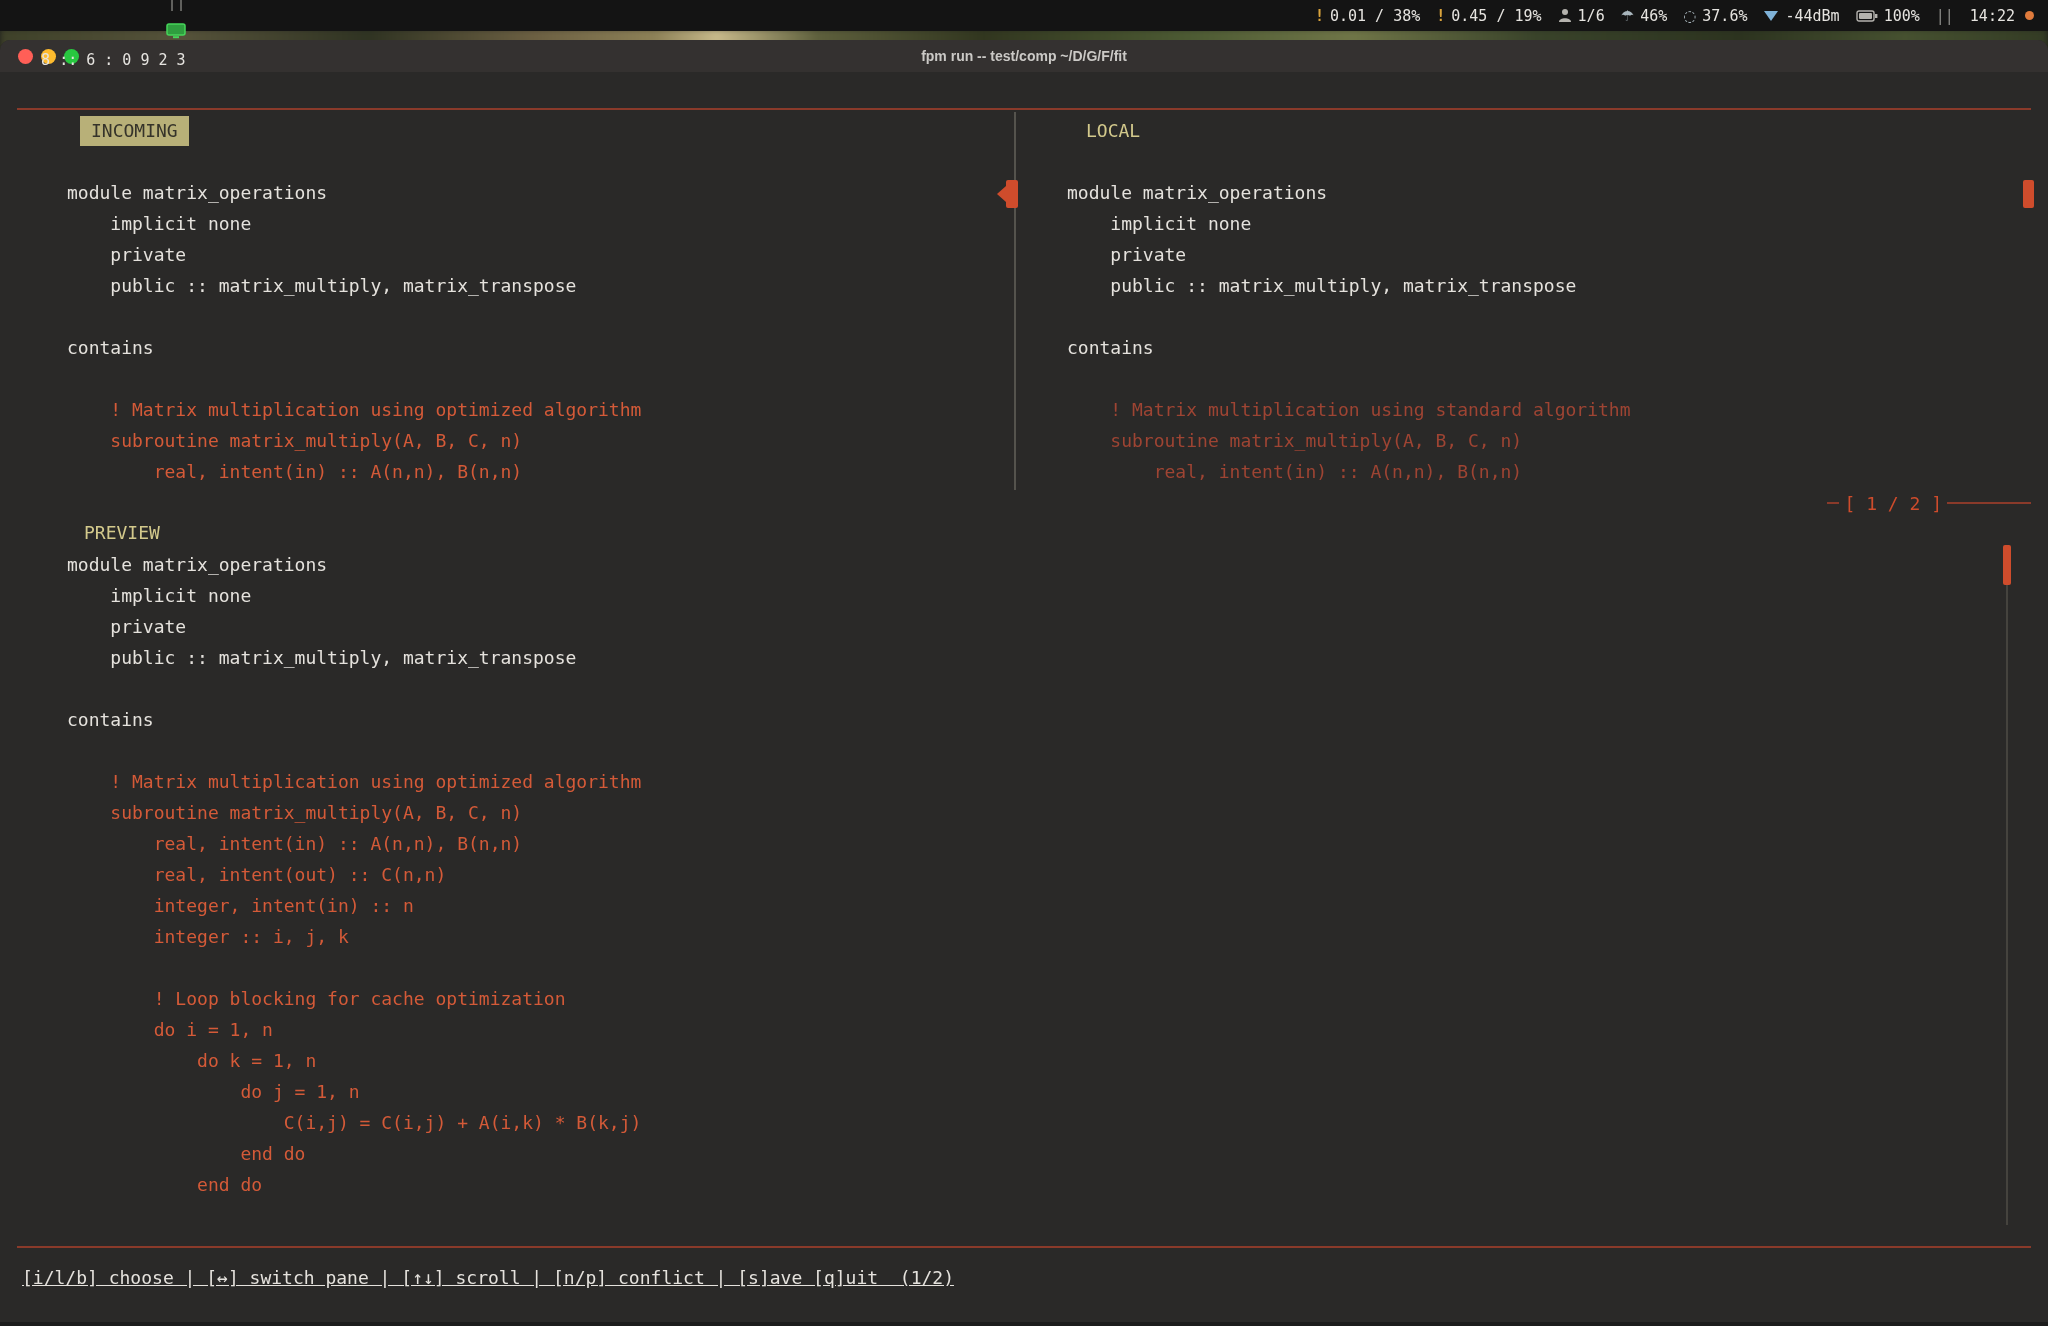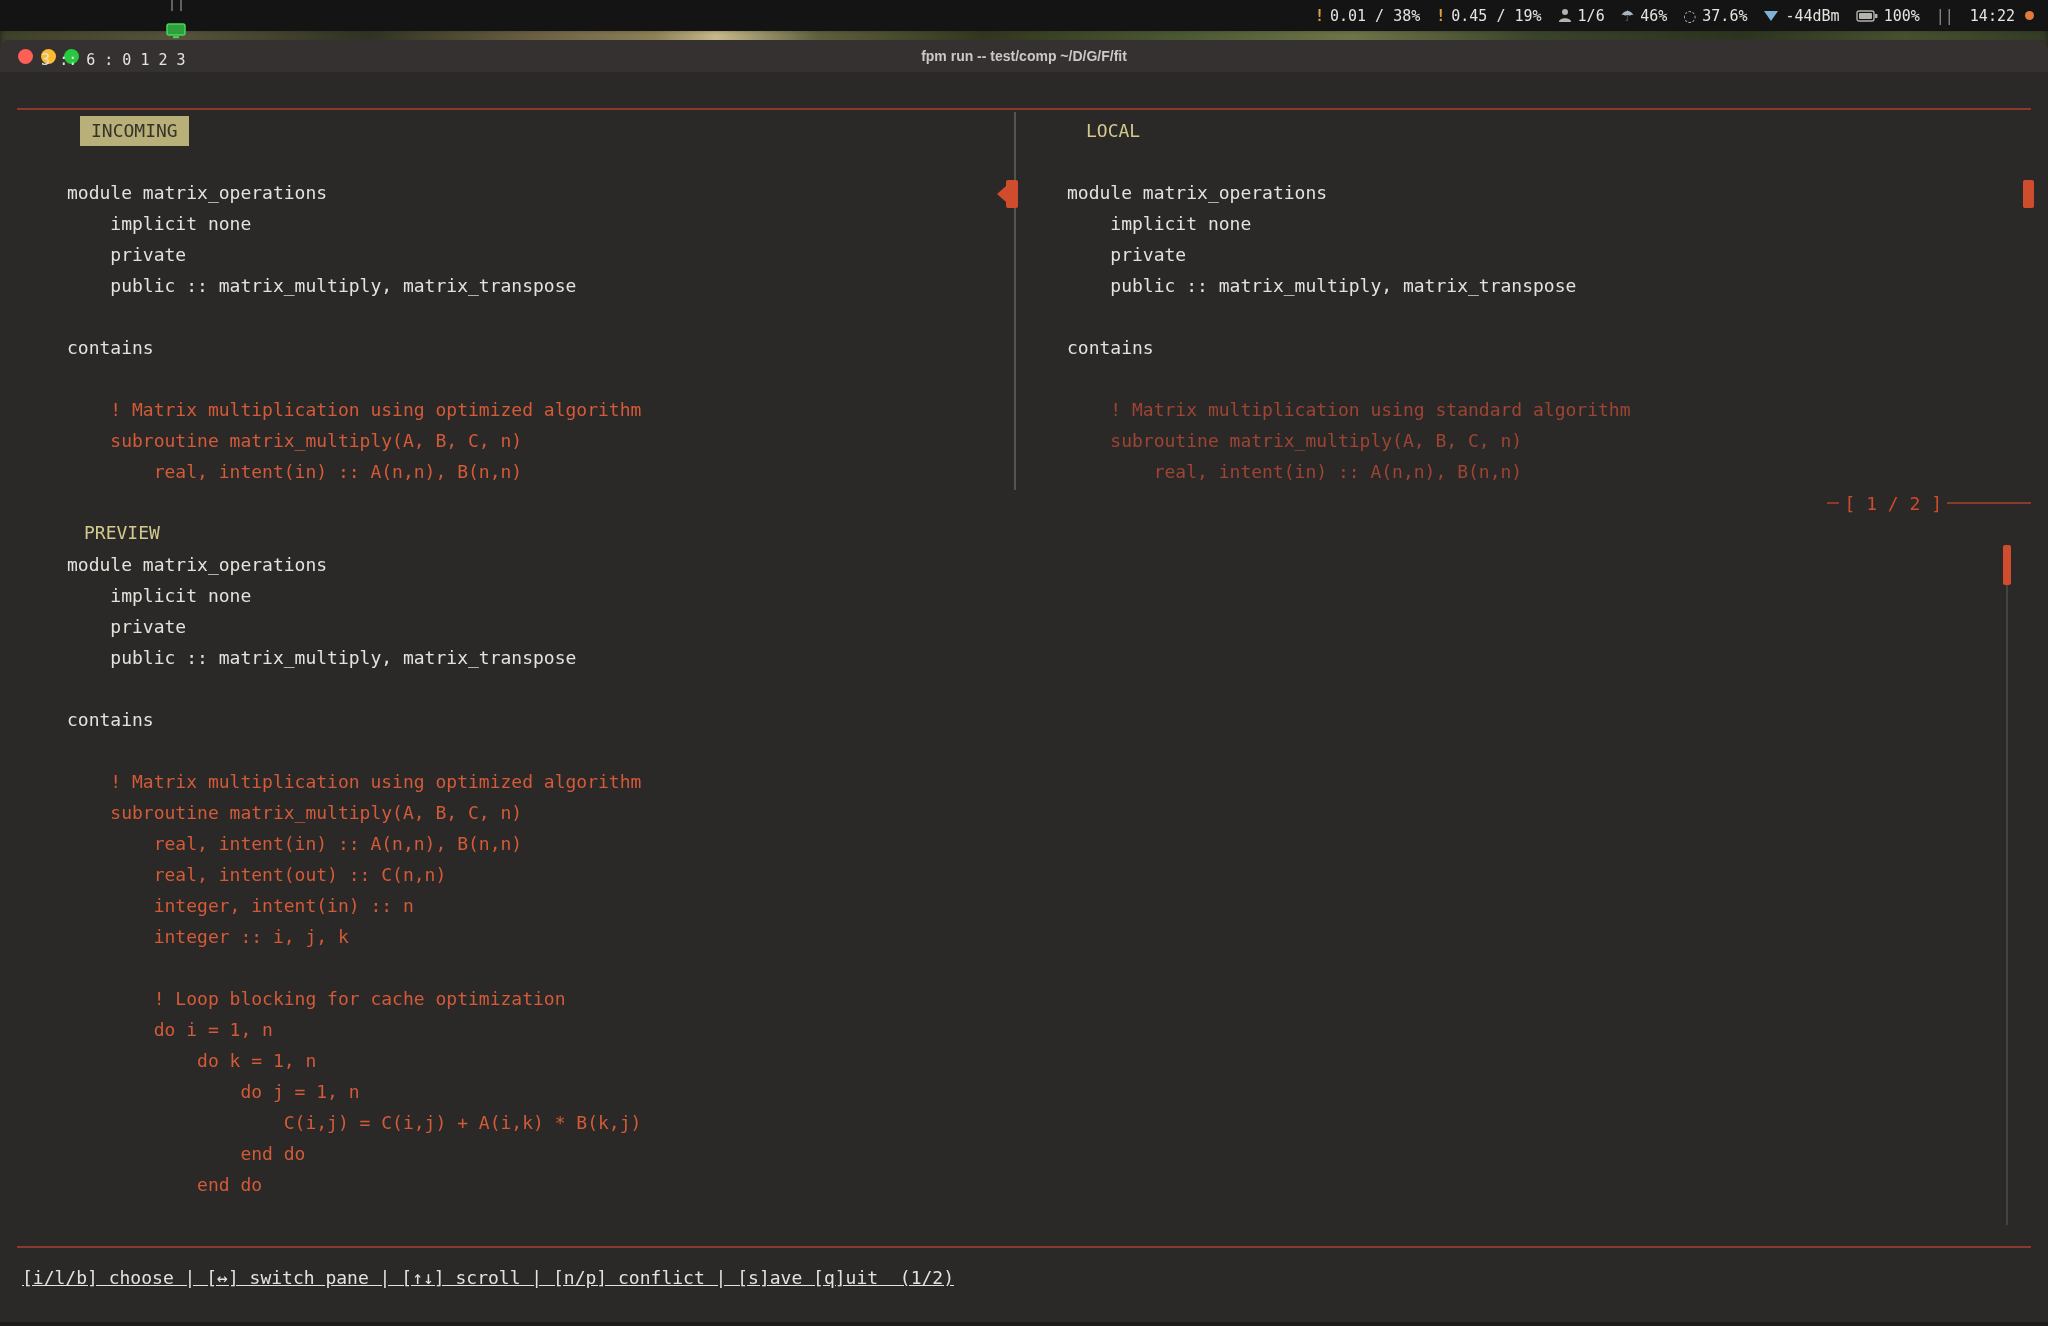--- a/index.html
+++ b/index.html
@@ -82,21 +82,21 @@
   <div class="menubar">
     <div class="mb-left">
       <span class="mb-date">2025.10.26 (Sunday)</span>
       <span class="mb-sep">||</span>
       <span class="mb-icon">
         <svg width="20" height="16" viewBox="0 0 20 16">
             <rect x="1" y="1" width="18" height="11" rx="2" fill="#2f9e3f" stroke="#45d65a" stroke-width="1.5"></rect>
             <rect x="7" y="13.2" width="6" height="2" fill="#45d65a"></rect>
           </svg>
       </span>
-      <span class="mb-ws">3 :: 6 : 0 1 2 3</span>
+      <span class="mb-ws">8 :: 6 : 0 9 2 3</span>
     </div>
     <div class="mb-right">
       <span class="mb-group">
         <span class="mb-alert">!</span>
         <span>0.01 / 38%</span>
       </span>
       <span class="mb-group">
         <span class="mb-alert">!</span>
         <span>0.45 / 19%</span>
       </span>

